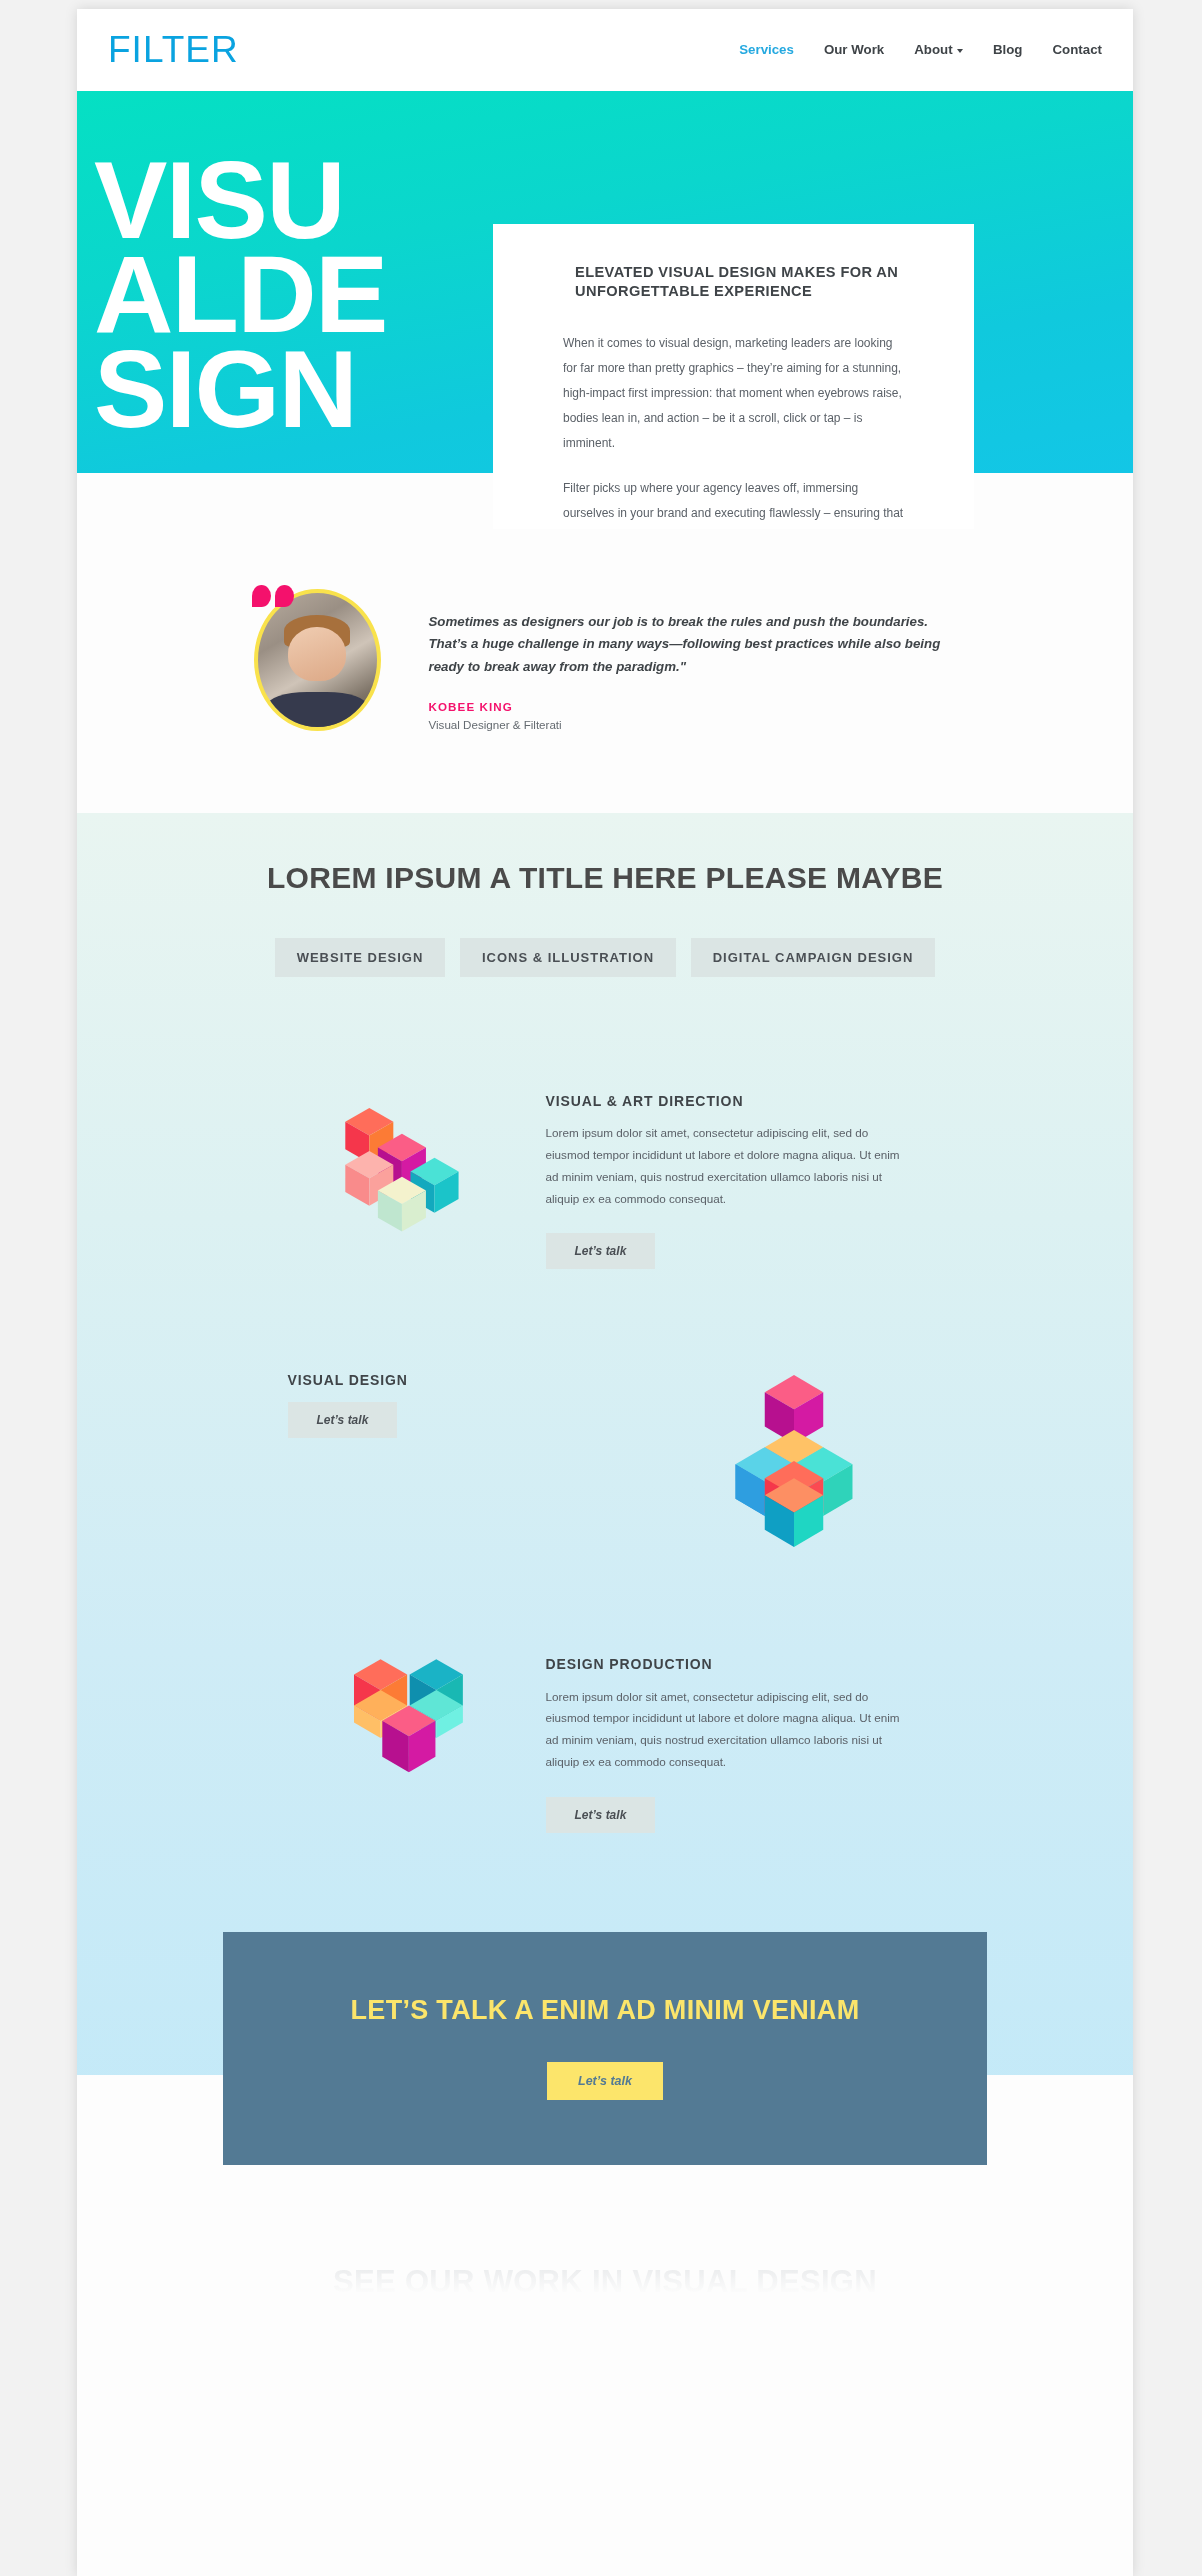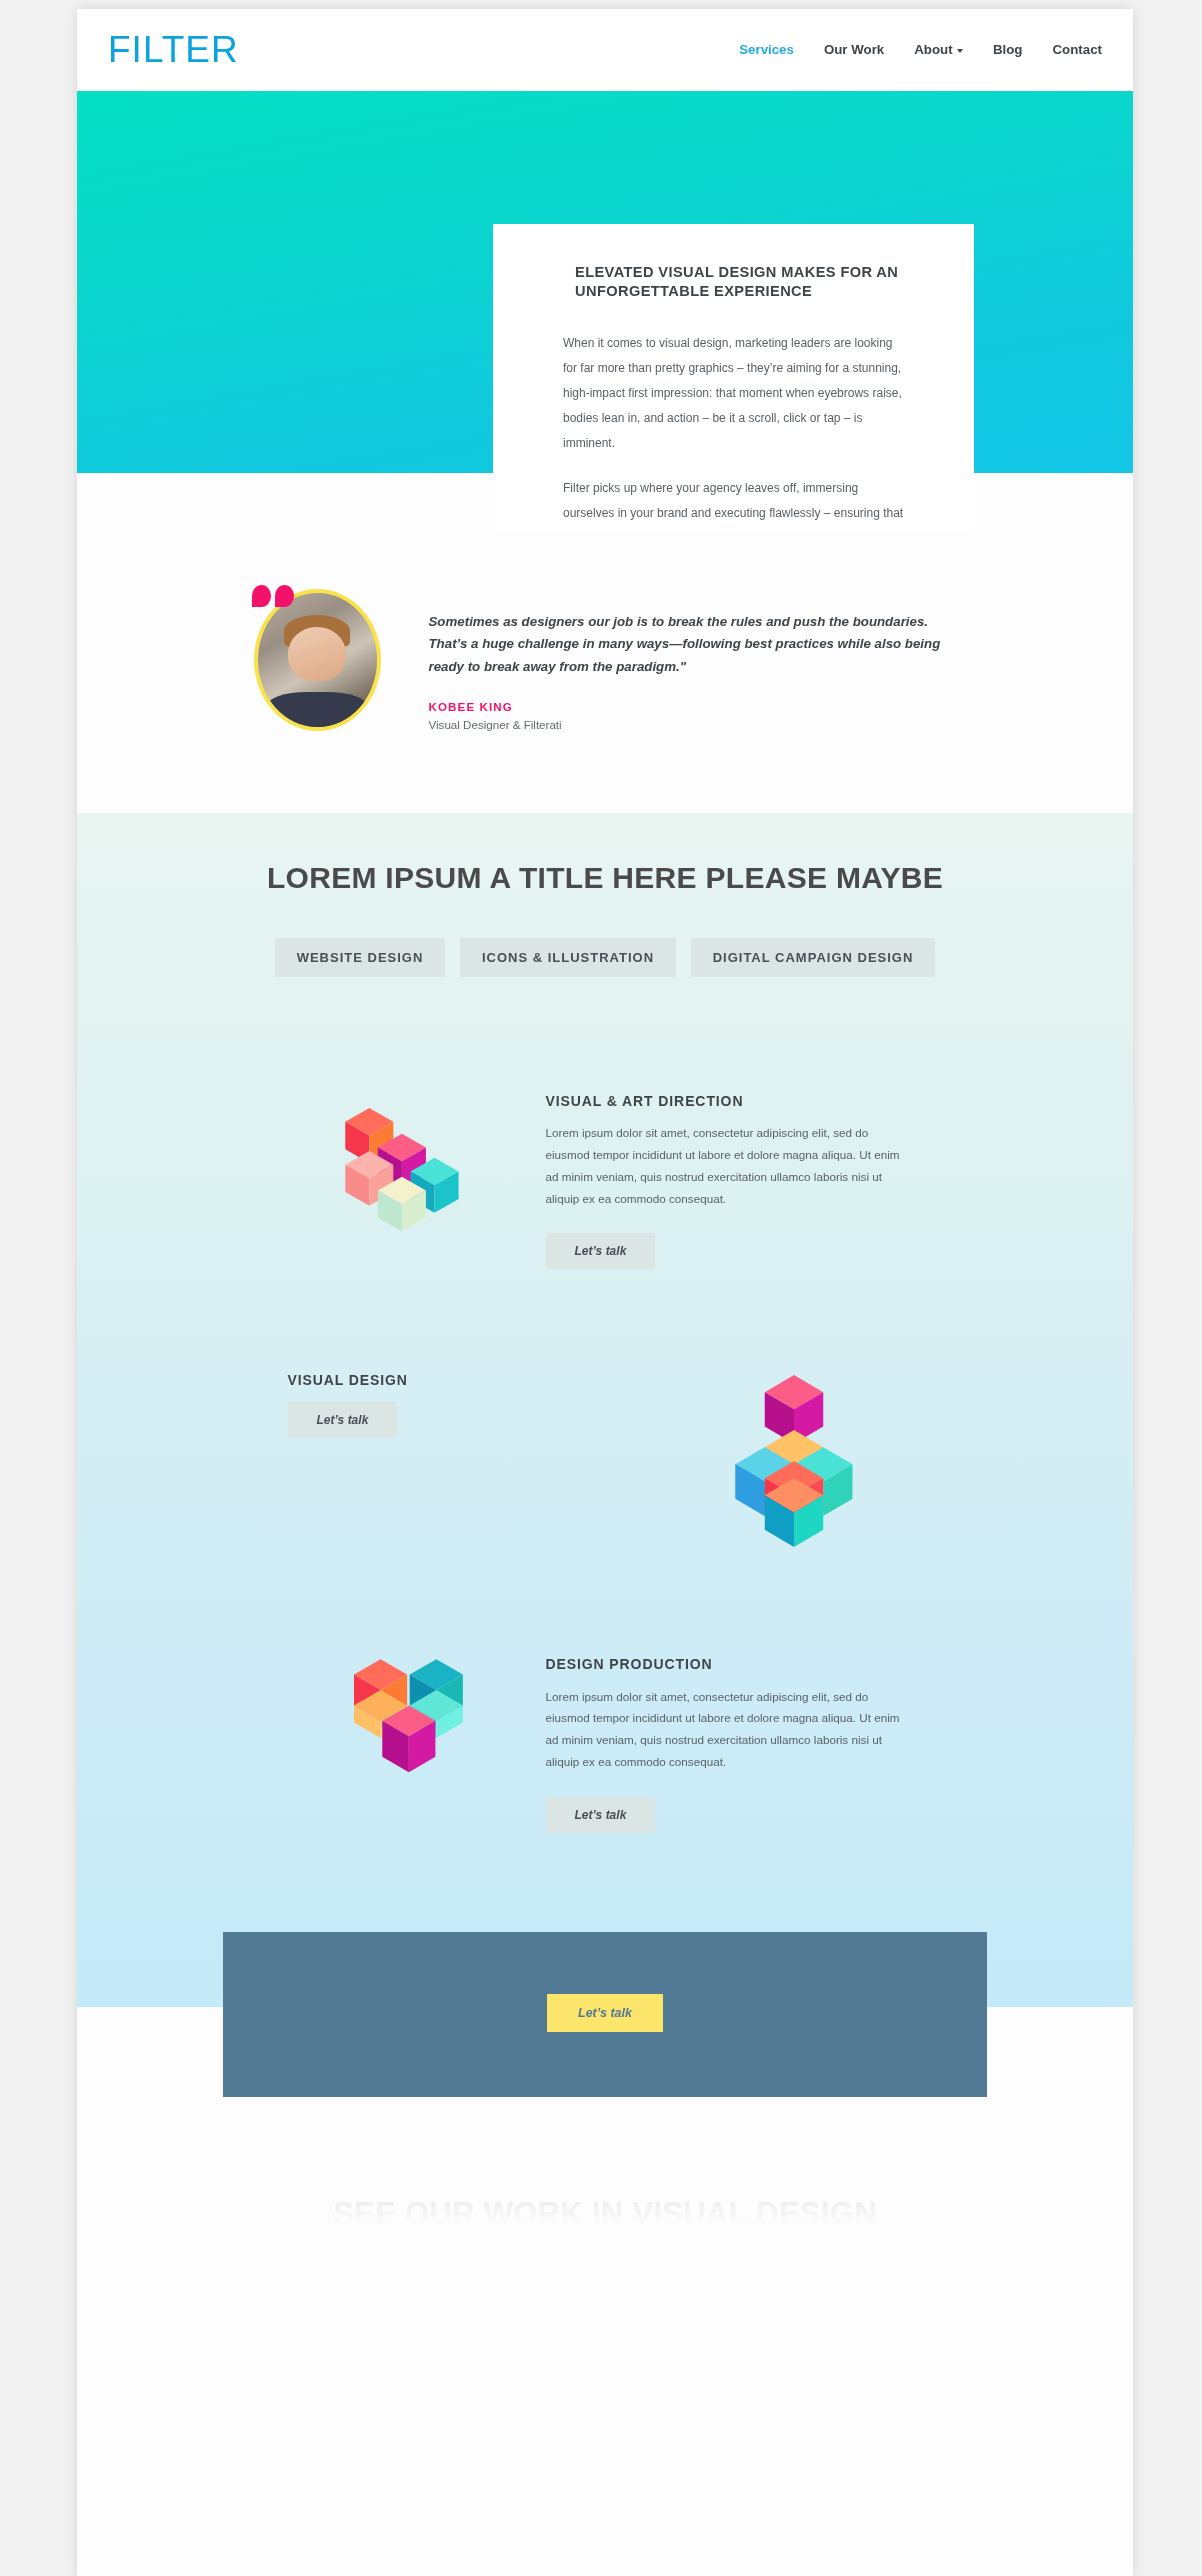--- a/index.html
+++ b/index.html
@@ -205,20 +205,21 @@
       <a href="#">Our Work</a>
       <a href="#"><span>About</span><span class="caret"></span></a>
       <a href="#">Blog</a>
       <a href="#">Contact</a>
     </div>
   </div>
 
   <div class="hero">
     <div class="hero-bg"></div>
     <div class="hero-white-left"></div>
+    <div class="hero-title">VISUALDESIGN</div>
     <div class="hero-card">
       <h2>ELEVATED VISUAL DESIGN MAKES FOR AN UNFORGETTABLE EXPERIENCE</h2>
       <p>When it comes to visual design, marketing leaders are looking for far more than pretty graphics – they’re aiming for a stunning, high-impact first impression: that moment when eyebrows raise, bodies lean in, and action – be it a scroll, click or tap – is imminent.</p>
       <p>Filter picks up where your agency leaves off, immersing ourselves in your brand and executing flawlessly – ensuring that consistent and inspired visual design. From websites to apps to digital marketing campaigns We chas helped our clients save time and cost – while boosting both quality and productivity – by uncoupling visual design from other elements of product development. Always On-brand</p>
 
     </div>
   </div>
 
   <div class="testimonial">
     <div class="testimonial-inner">
@@ -357,20 +358,21 @@
       <div class="svc-body">
         <h3>DESIGN PRODUCTION</h3>
         <p>Lorem ipsum dolor sit amet, consectetur adipiscing elit, sed do eiusmod tempor incididunt ut labore et dolore magna aliqua. Ut enim ad minim veniam, quis nostrud exercitation ullamco laboris nisi ut aliquip ex ea commodo consequat.</p>
         <button class="btn-grey">Let’s talk</button>
       </div>
     </div>
 
     <div class="cta-zone">
       <div class="cta-white"></div>
       <div class="cta">
+        <h2>LET’S TALK A ENIM AD MINIM VENIAM</h2>
         <button class="btn-yellow">Let’s talk</button>
       </div>
     </div>
   </div>
 
   <div class="teaser">
     <h2>SEE OUR WORK IN VISUAL DESIGN</h2>
     <div class="teaser-fade"></div>
   </div>
 

